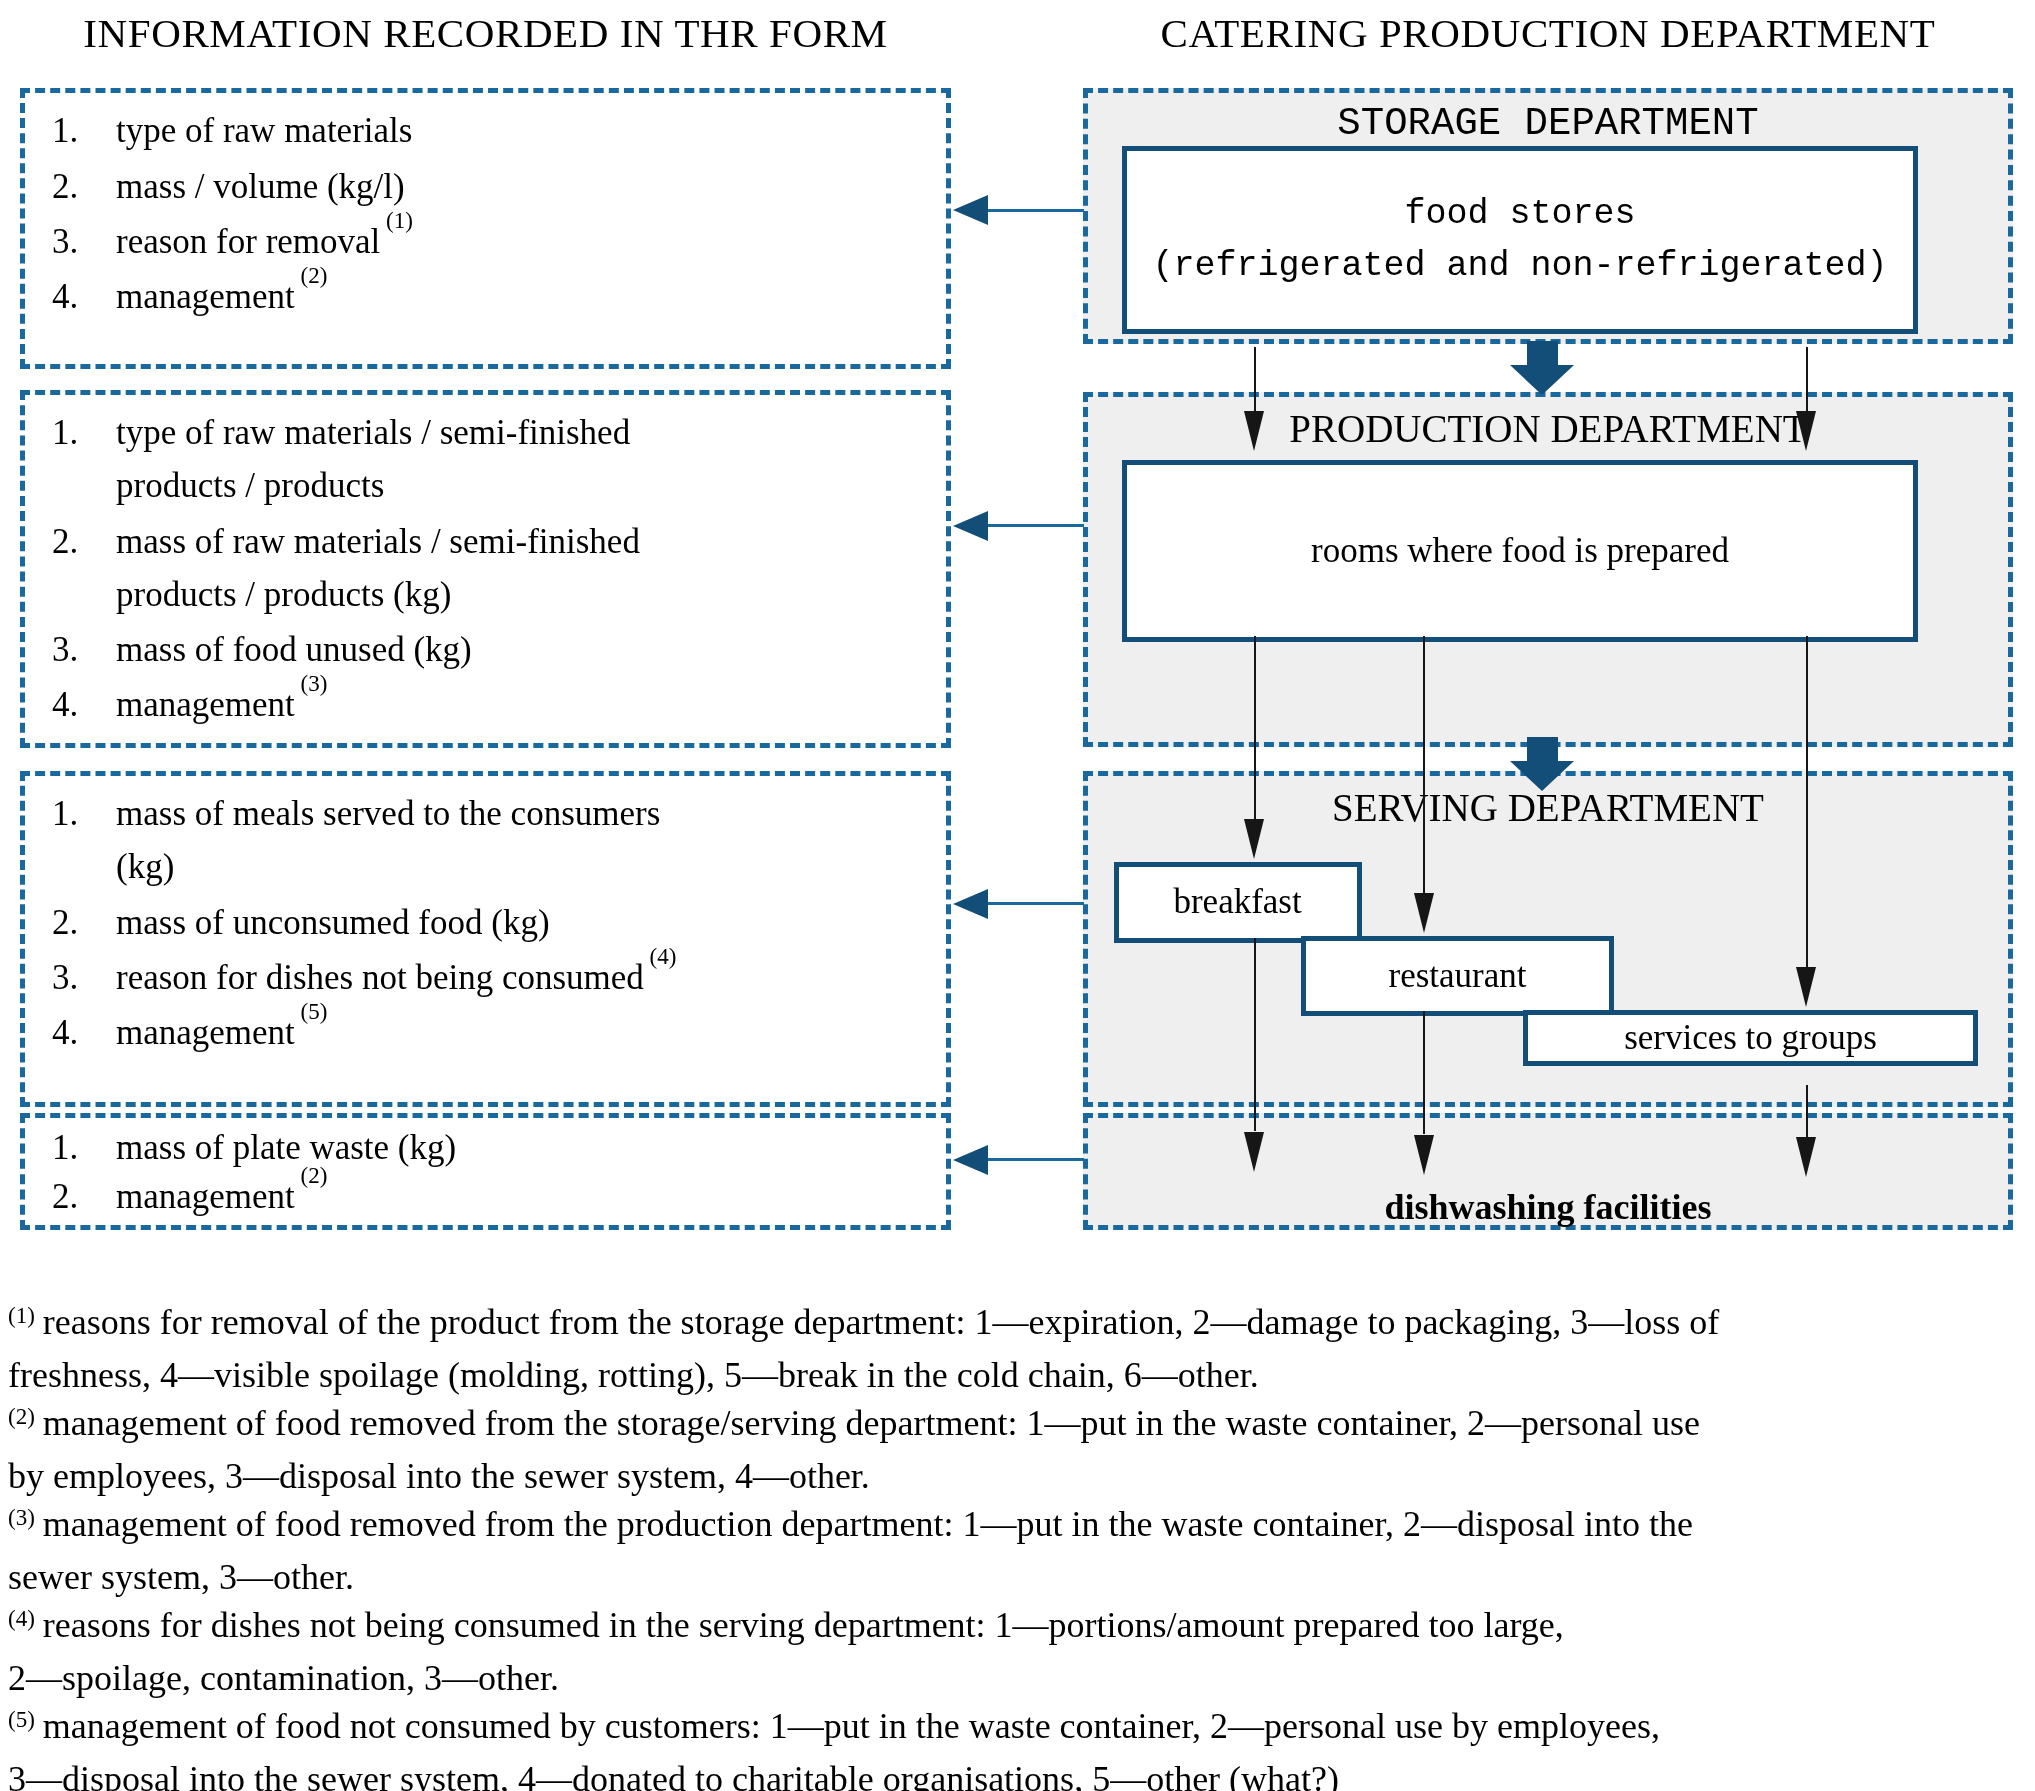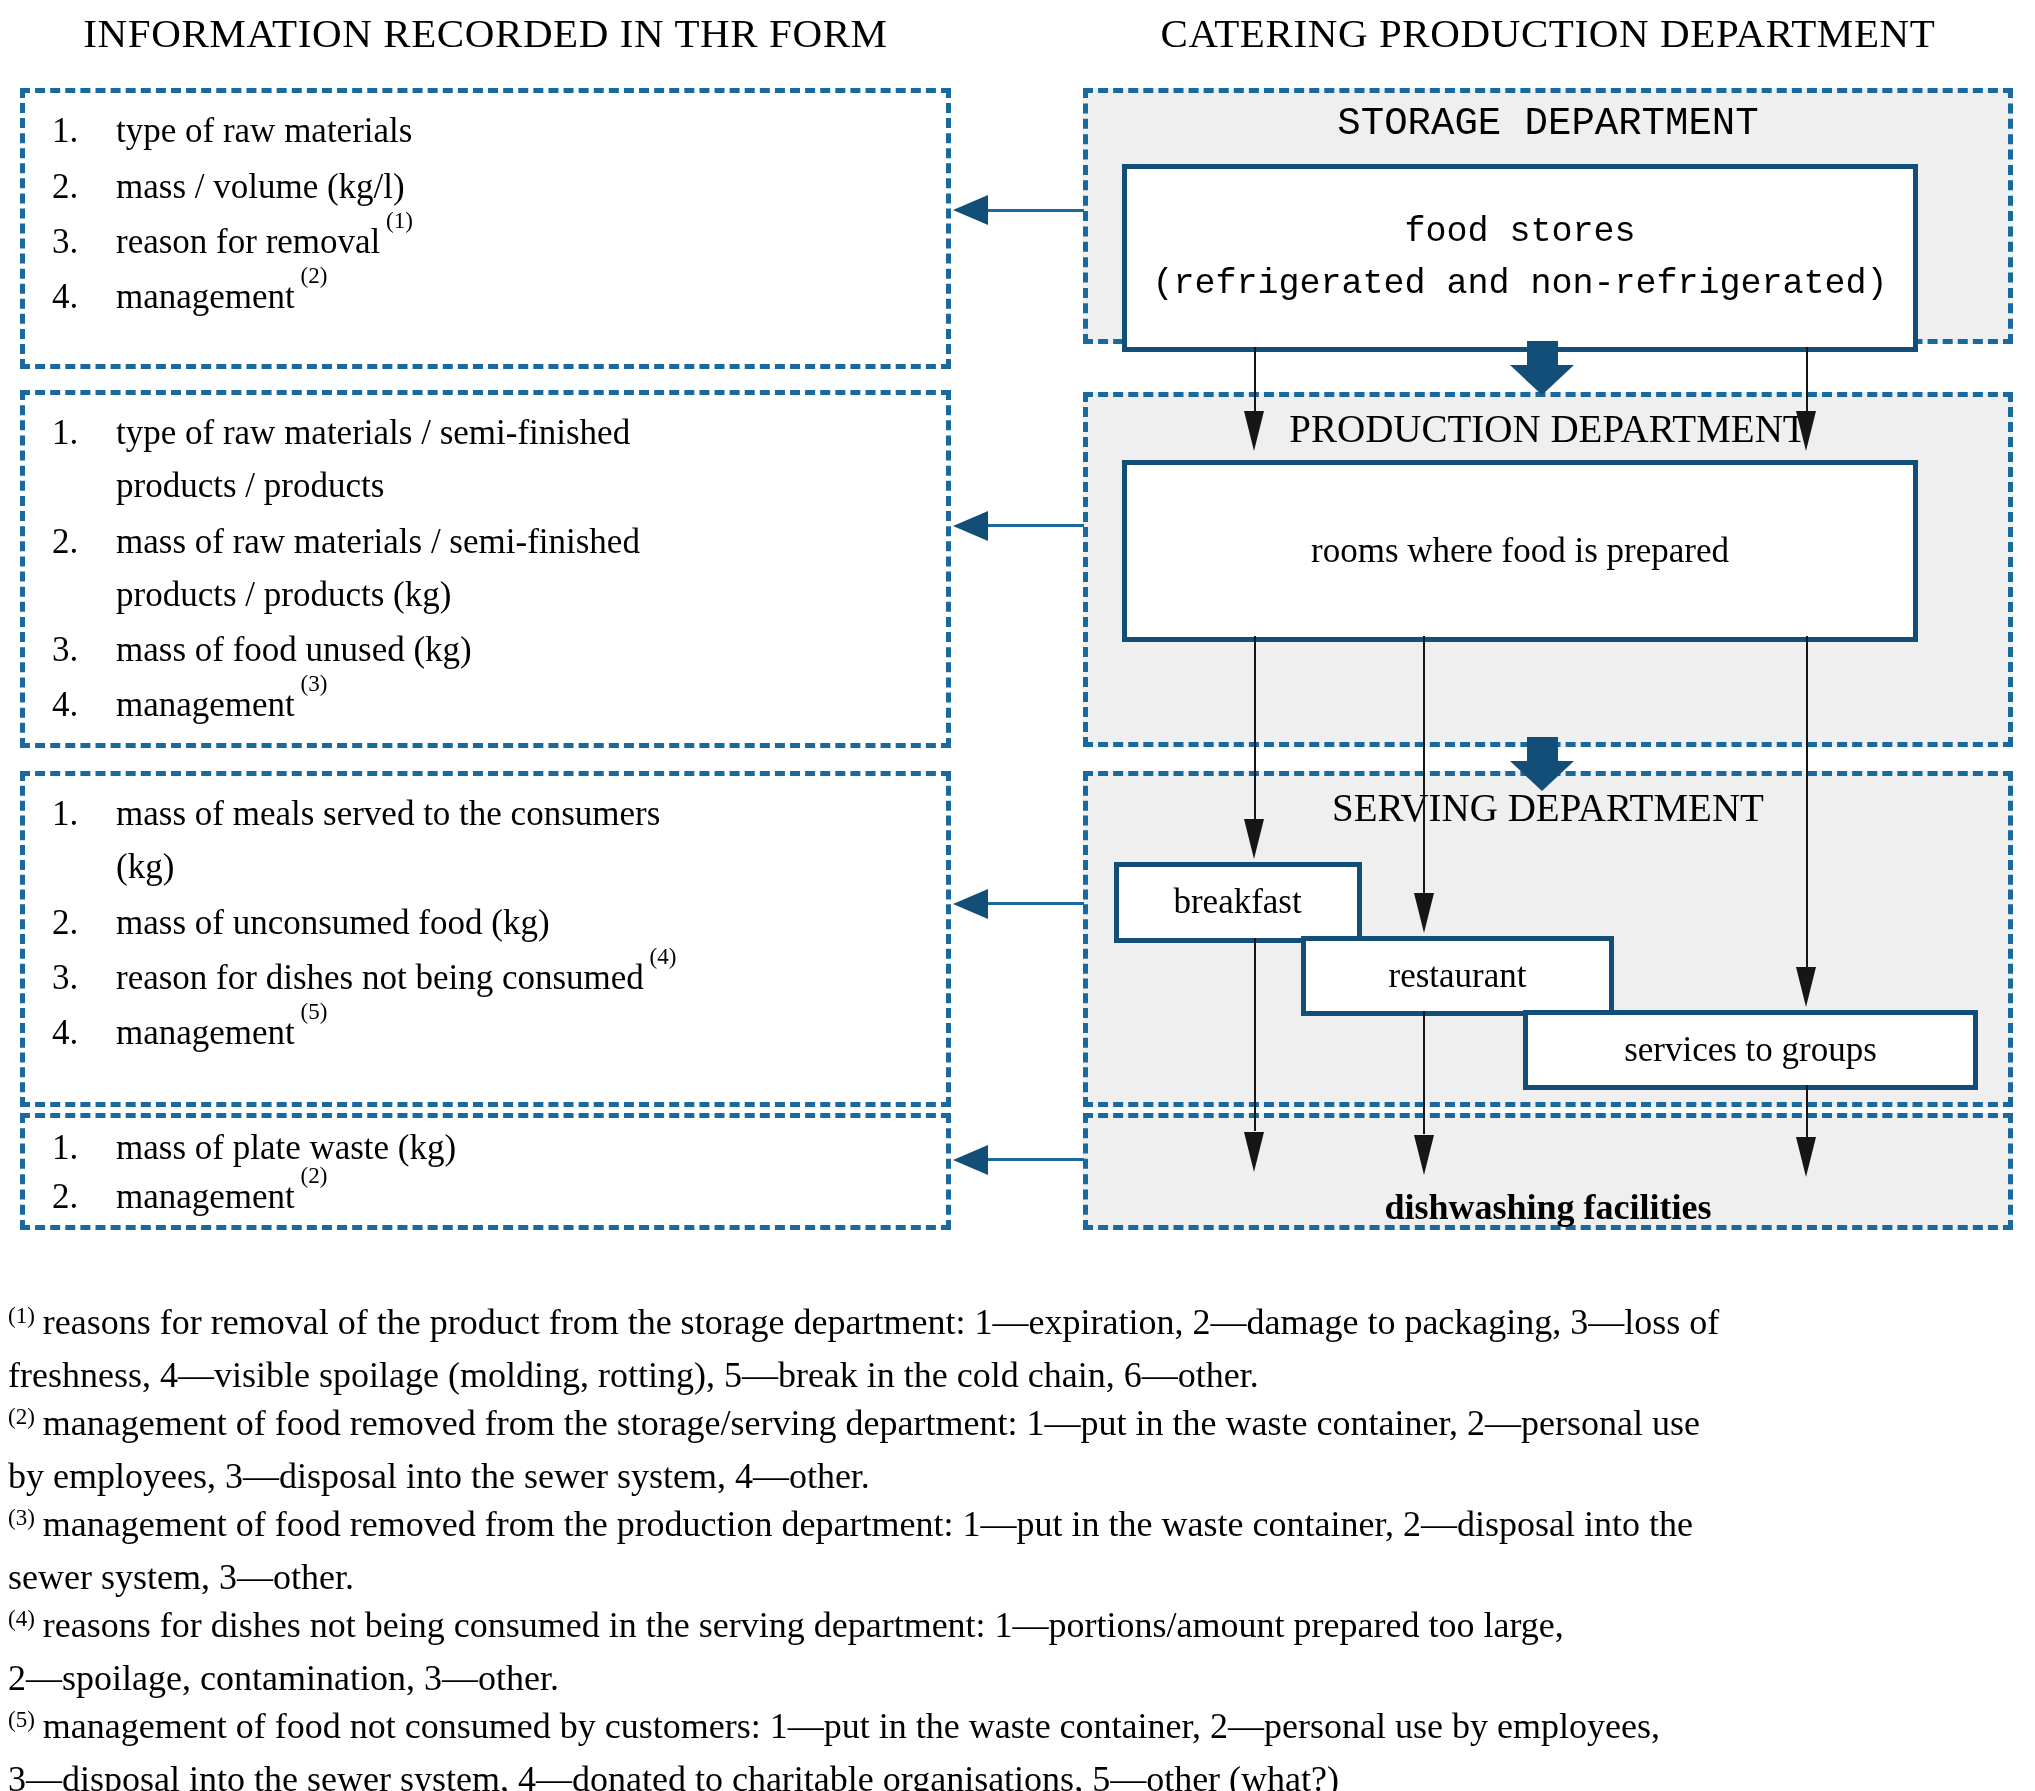--- a/index.html
+++ b/index.html
@@ -143,34 +143,34 @@
       <span class="txt"><span>mass of plate waste (kg)</span><sup class="ref"></sup></span>
     </div>
     <div class="row">
       <span class="num">2.</span>
       <span class="txt"><span>management</span><sup class="ref">(2)</sup></span>
     </div>
   </div>
 
   <div class="dept" style="top:88px;height:256px;font-family:Liberation Mono, monospace;">
     <div class="dept-title">STORAGE DEPARTMENT</div>
-    <div class="sbox" style="left:34px;top:71px;width:796px;height:188px;">food stores
+    <div class="sbox" style="left:34px;top:53px;width:796px;height:188px;">food stores
 (refrigerated and non-refrigerated)</div>
   </div>
 
   <div class="dept" style="top:392px;height:355px;">
     <div class="dept-title">PRODUCTION DEPARTMENT</div>
     <div class="sbox" style="left:34px;top:63px;width:796px;height:182px;">rooms where food is prepared</div>
   </div>
 
   <div class="dept" style="top:771px;height:336px;">
     <div class="dept-title">SERVING DEPARTMENT</div>
     <div class="sbox" style="left:25.6px;top:86px;width:248px;height:81px;">breakfast</div>
     <div class="sbox" style="left:213px;top:160px;width:313px;height:80px;">restaurant</div>
-    <div class="sbox" style="left:435px;top:234px;width:455px;height:80px;">services to groups</div>
+    <div class="sbox" style="left:435px;top:234px;width:455px;height:56px;">services to groups</div>
   </div>
 
   <div class="dept" style="top:1113px;height:117px;font-weight:bold;">
     <div class="dw-label">dishwashing facilities</div>
   </div>
 
   <div class="vline" style="left:1254px;top:347px;height:64px;"></div>
   <div class="vhead" style="left:1244px;top:411px;"></div>
   <div class="vline" style="left:1806px;top:347px;height:64px;"></div>
   <div class="vhead" style="left:1796px;top:411px;"></div>

